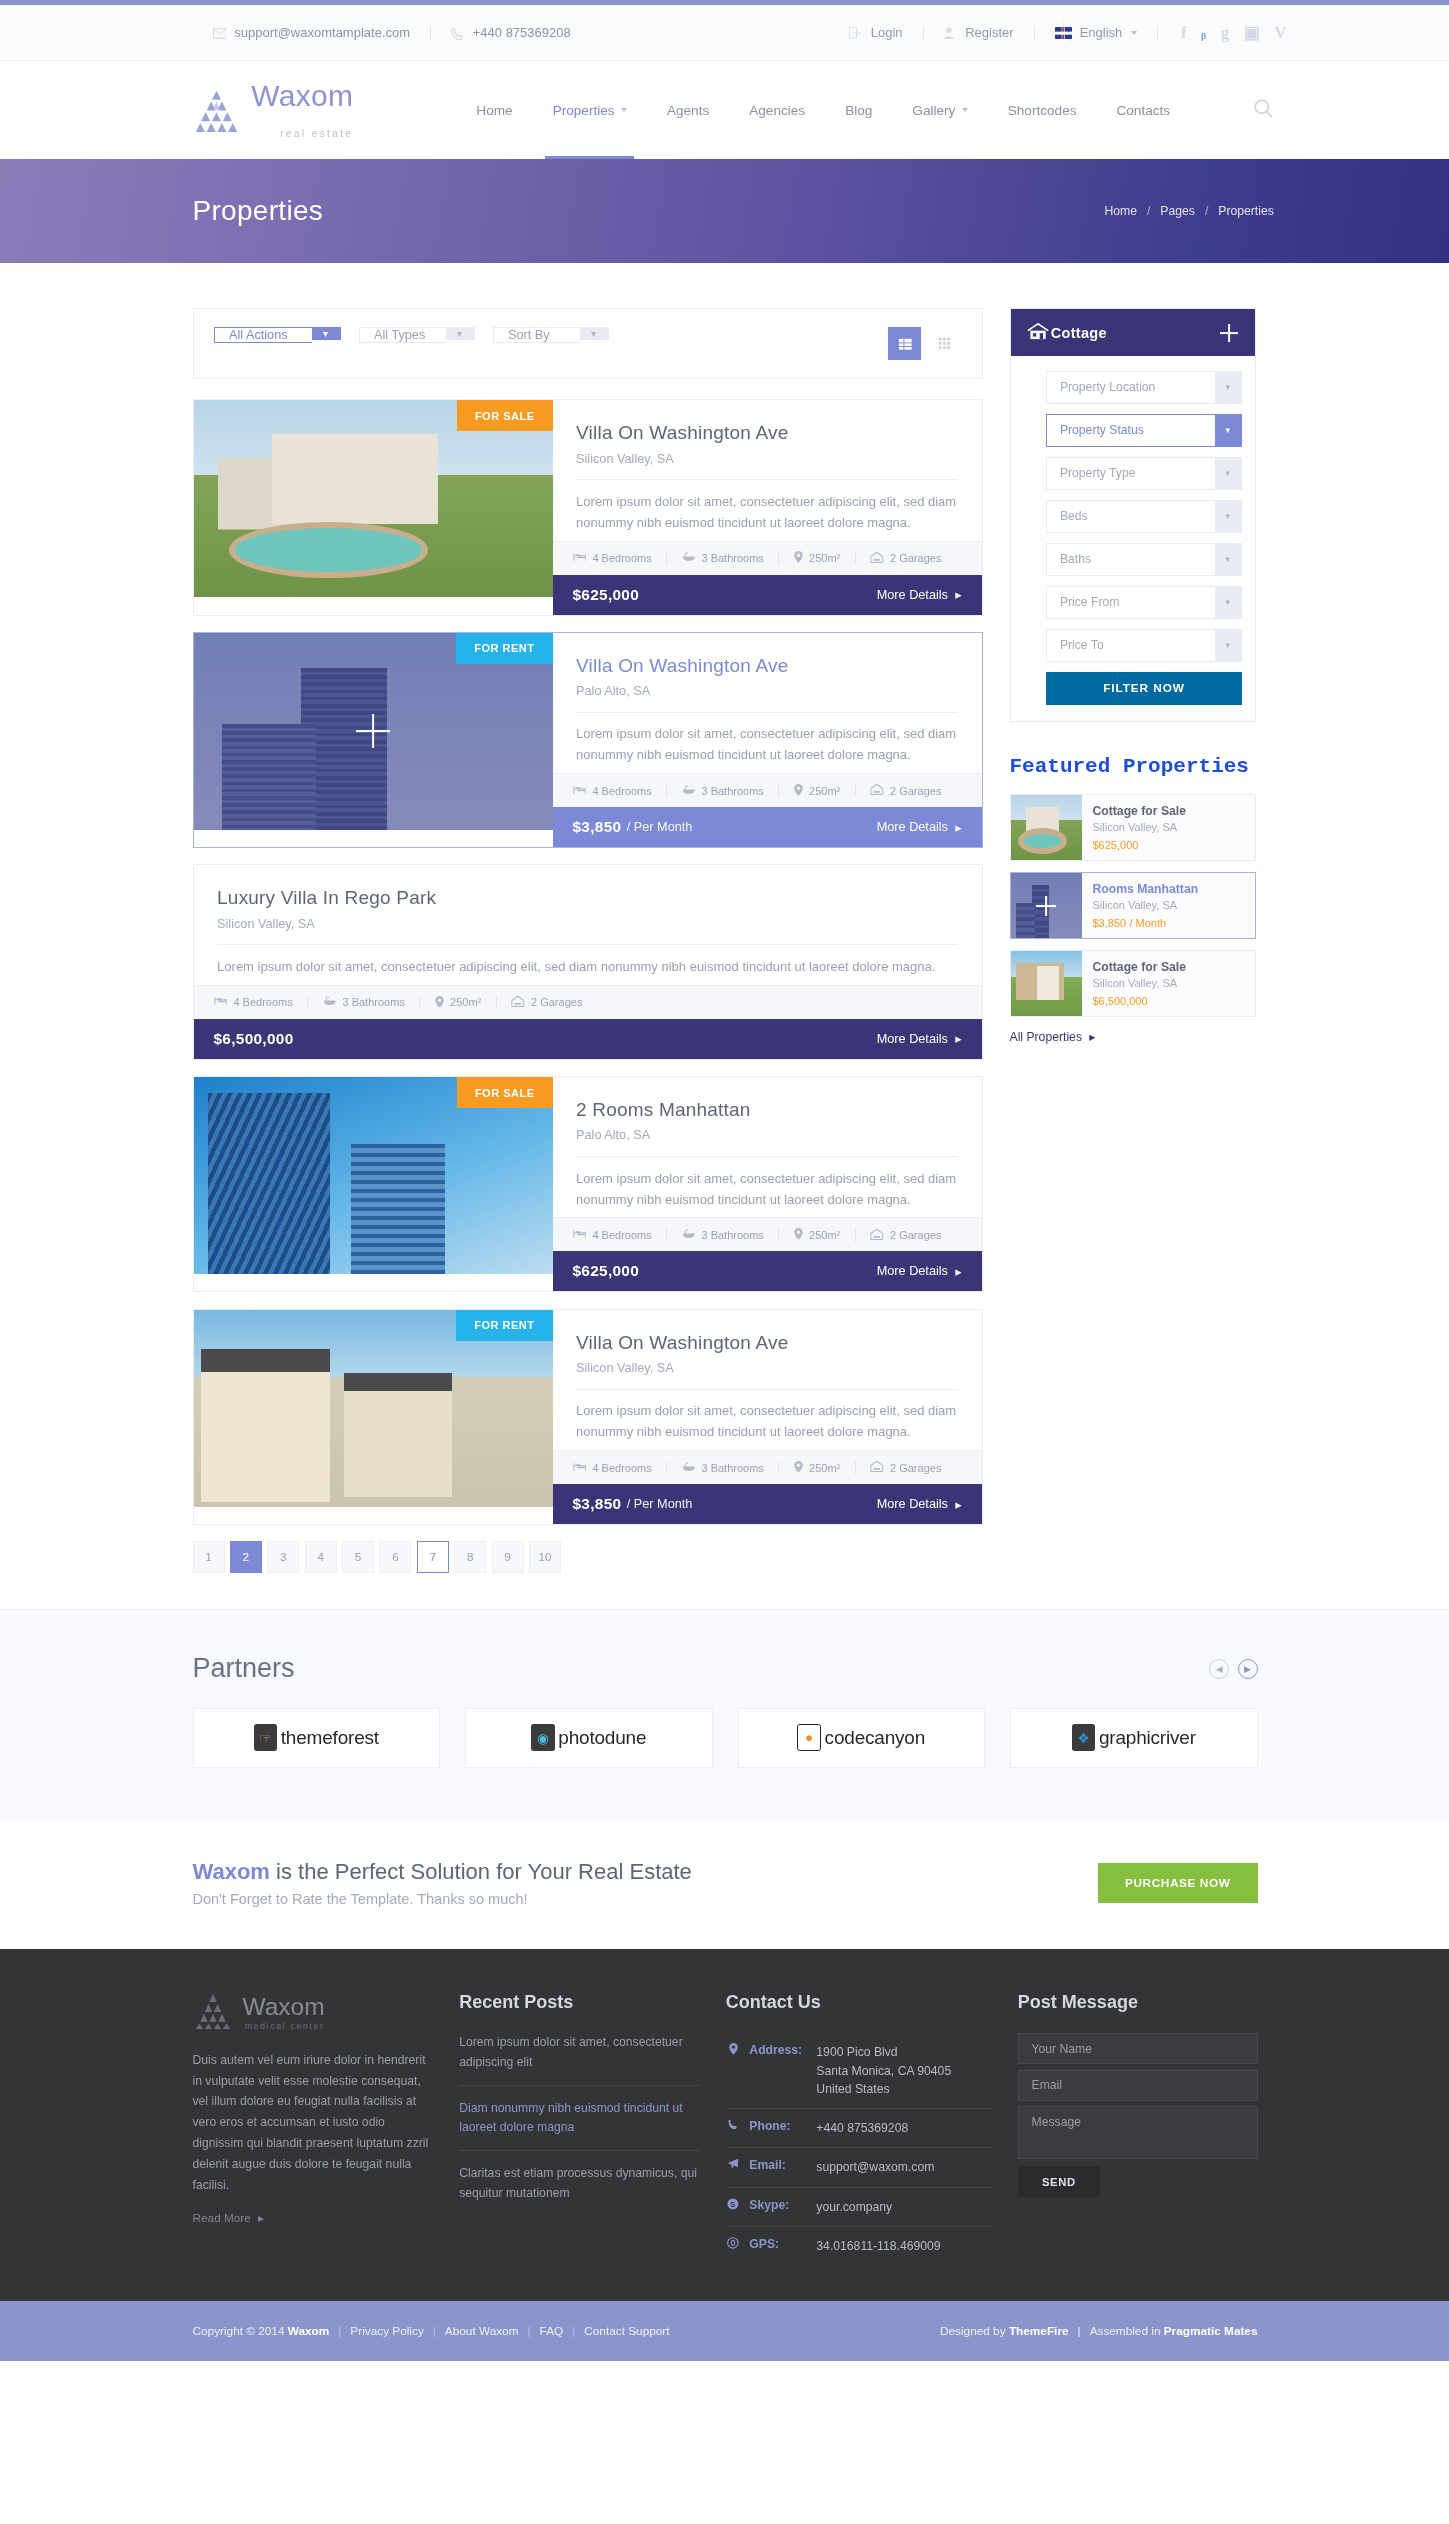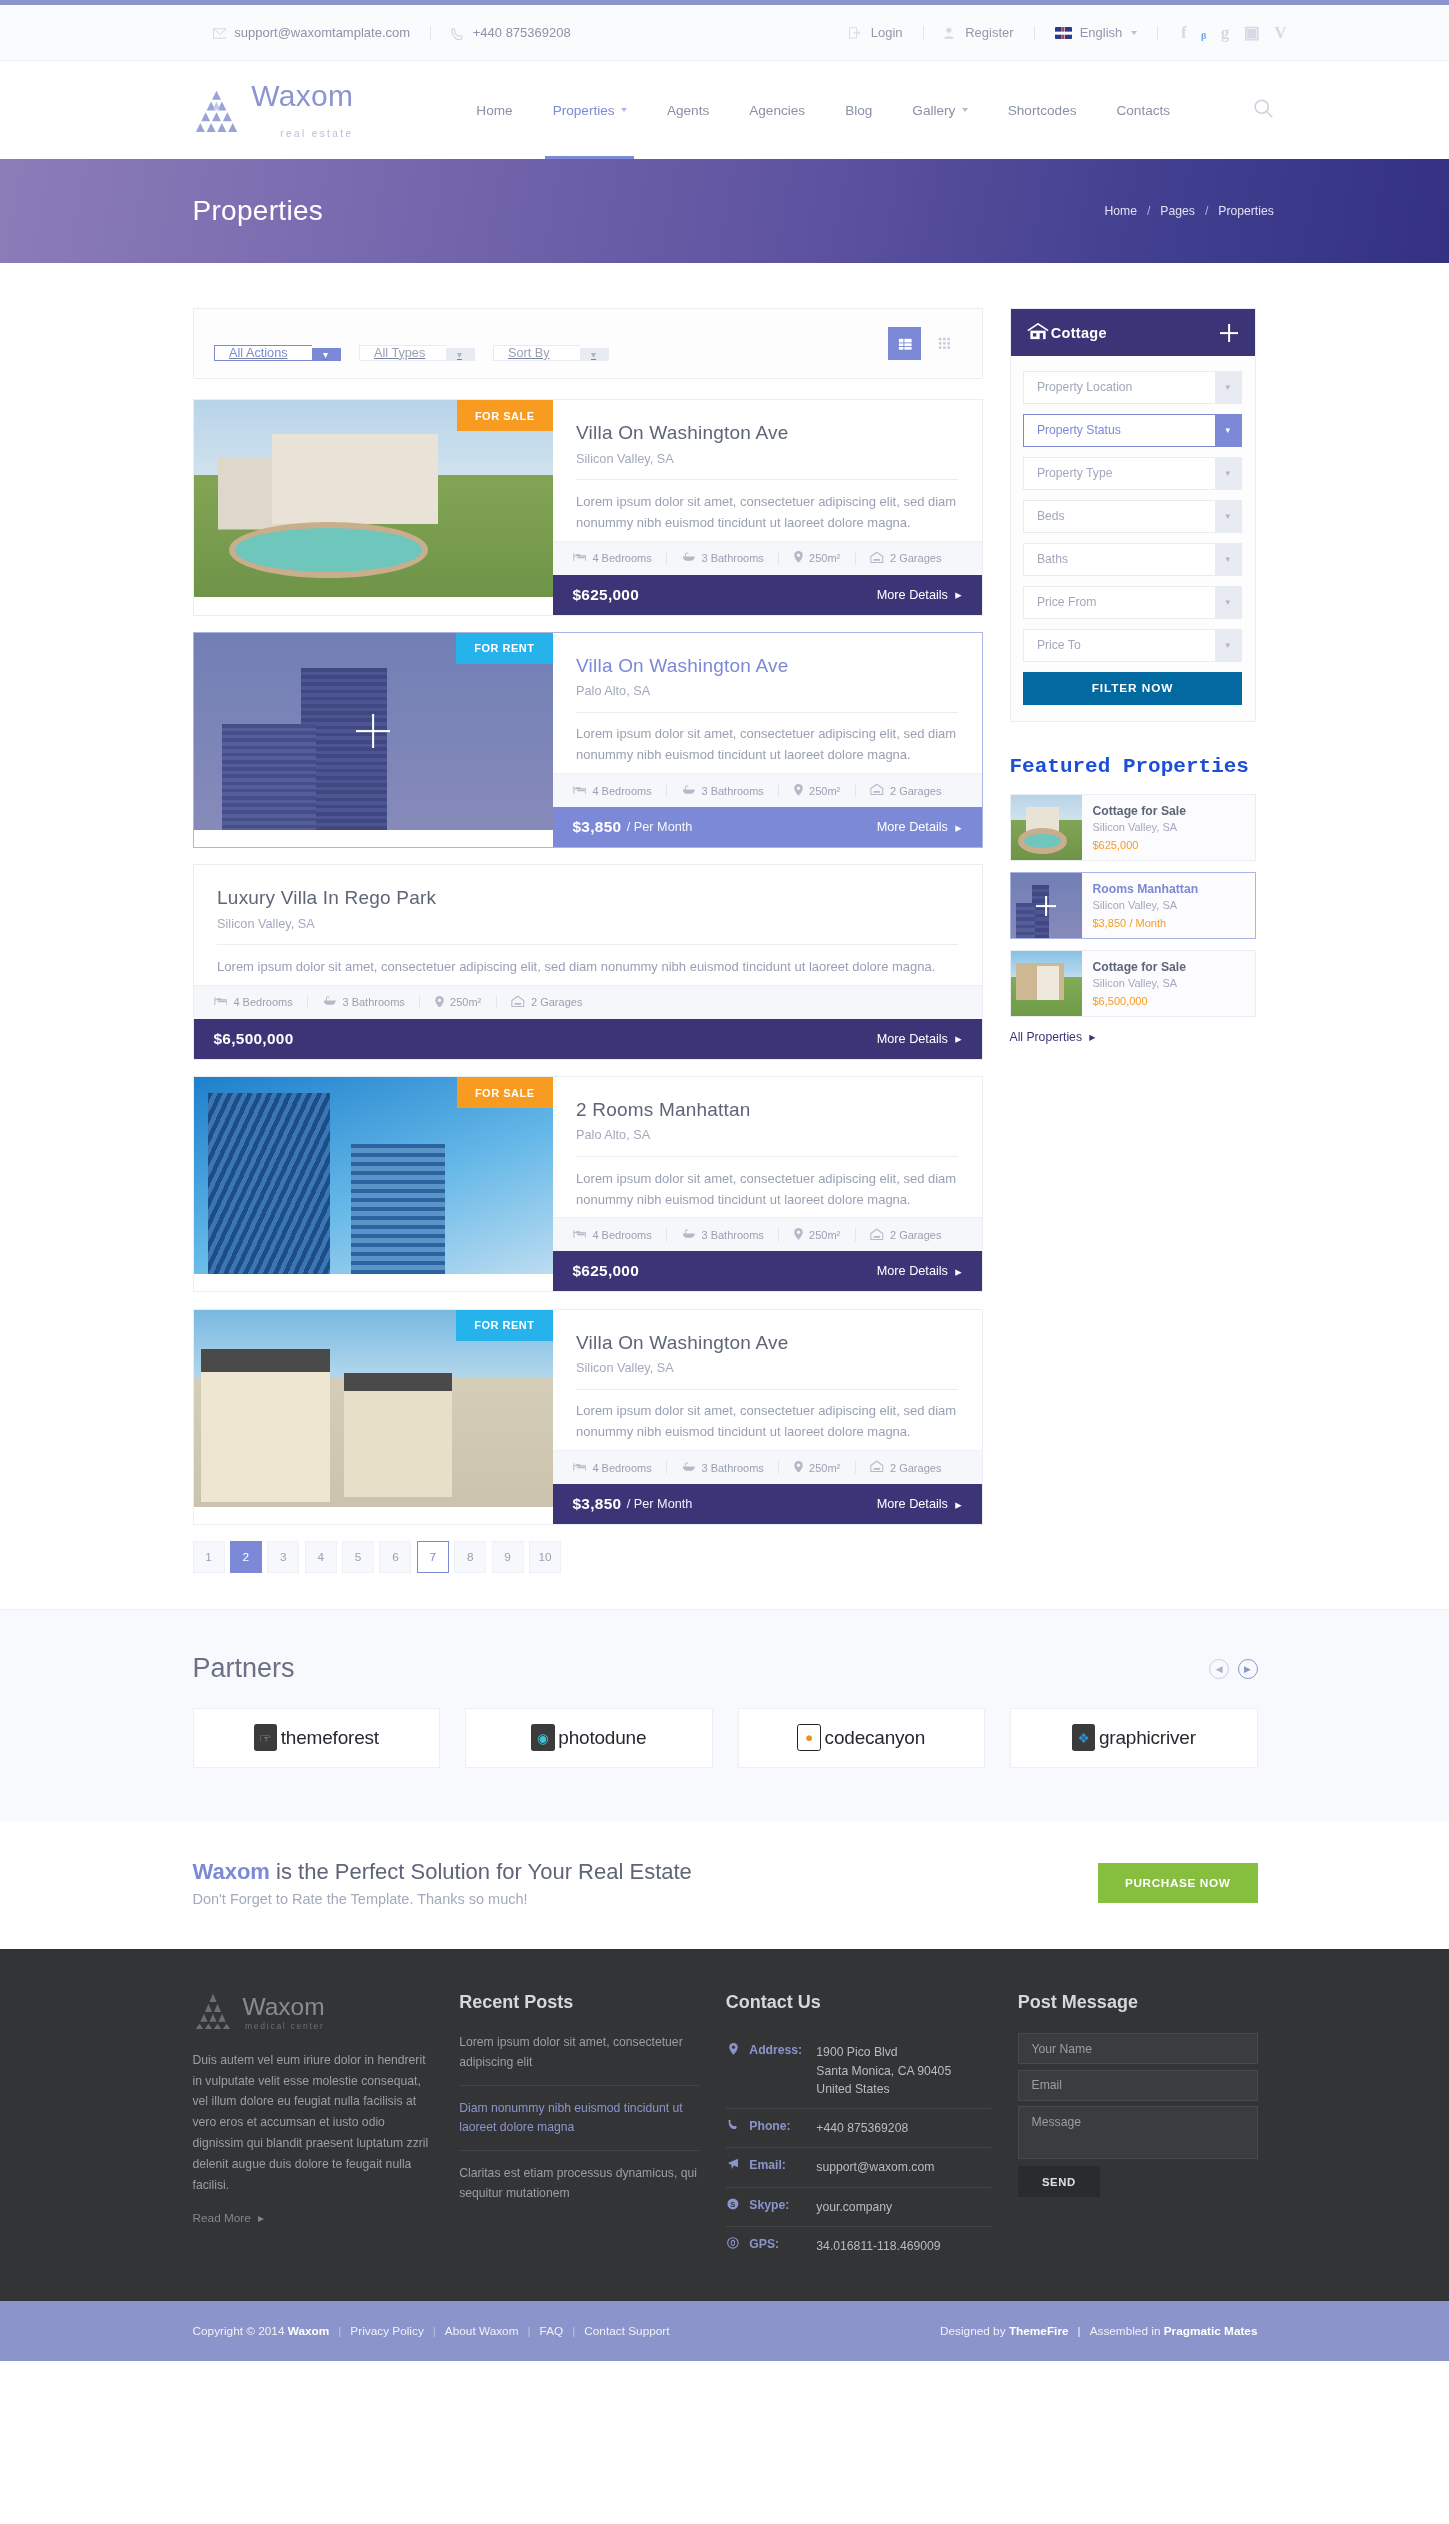--- a/index.html
+++ b/index.html
@@ -71,21 +71,21 @@
   #main { padding: 45px 0 36px; }
   #main .wrap { display: flex; gap: 27px; align-items: flex-start; padding: 0 29px; }
   #content { width: 790px; }
   #sidebar { width: 246px; }
 
   
   #filterbar {
     height: 71px; border: 0.9px solid #ebedf4; background: #fdfdfe;
     display: flex; align-items: center; padding: 0 20px; margin-bottom: 20px;
   }
-  .sel { height: 34px; display: flex; align-items: flex-end; margin-right: 18px; text-decoration: underline; }
+  .sel { height: 34px; display: flex; align-items: flex-start; margin-right: 18px; }
   .sel .sv {
     display: flex; align-items: center; padding: 0 14.5px; font-size: 12.7px;
     background: #fff; border: 0.9px solid #e9ebf2; border-right: none; min-width: 87px; color: #9aa0b5;
   }
   .sel .sa {
     width: 29px; background: #e9ebf3; display: flex; align-items: center; justify-content: center;
     font-size: 10px; color: #aeb5c9; border: 0.9px solid #e9ebf2; border-left: none;
   }
   .sel.active .sv { border-color: #7b89d6; color: #7b89d6; }
   .sel.active .sa { background: #7b89d6; color: #fff; border-color: #7b89d6; }
@@ -148,21 +148,21 @@
   
   .widget { border: 0.9px solid #ebedf4; background: #fdfdfe; margin-bottom: 12.7px; }
   .wtitle {
     height: 47px; background: #3b3577; display: flex; align-items: center;
     padding: 0 16.3px; color: #fff; font-size: 14.5px; font-weight: bold; gap: 2px; letter-spacing: 0.3px;
   }
   .wtitle .wplus { margin-left: auto; width: 18px; height: 18px; position: relative; }
   .wtitle .wplus:before, .wtitle .wplus:after { content:""; position:absolute; background:#fff; }
   .wtitle .wplus:before { left:50%; top:0; width:1.8px; height:100%; transform:translateX(-50%); }
   .wtitle .wplus:after { top:50%; left:0; height:1.8px; width:100%; transform:translateY(-50%); }
-  .wbody { padding: 14.5px 12.7px 16.3px; }
+  .wbody { padding: 14.5px 12.7px 16.3px; margin-left: 23px; }
   .fsel { height: 33px; display: flex; margin-bottom: 10px; }
   .fsel .fv {
     flex: 1; display: flex; align-items: center; padding: 0 12.7px; font-size: 12.2px;
     background: #fff; border: 0.9px solid #e9ebf2; border-right: none; color: #a2a8bc;
   }
   .fsel .fa {
     width: 27px; background: #e9ebf3; display: flex; align-items: center; justify-content: center;
     font-size: 9px; color: #aeb5c9; border: 0.9px solid #e9ebf2; border-left: none;
   }
   .fsel.active .fv { border-color: #7b89d6; color: #7b89d6; }

